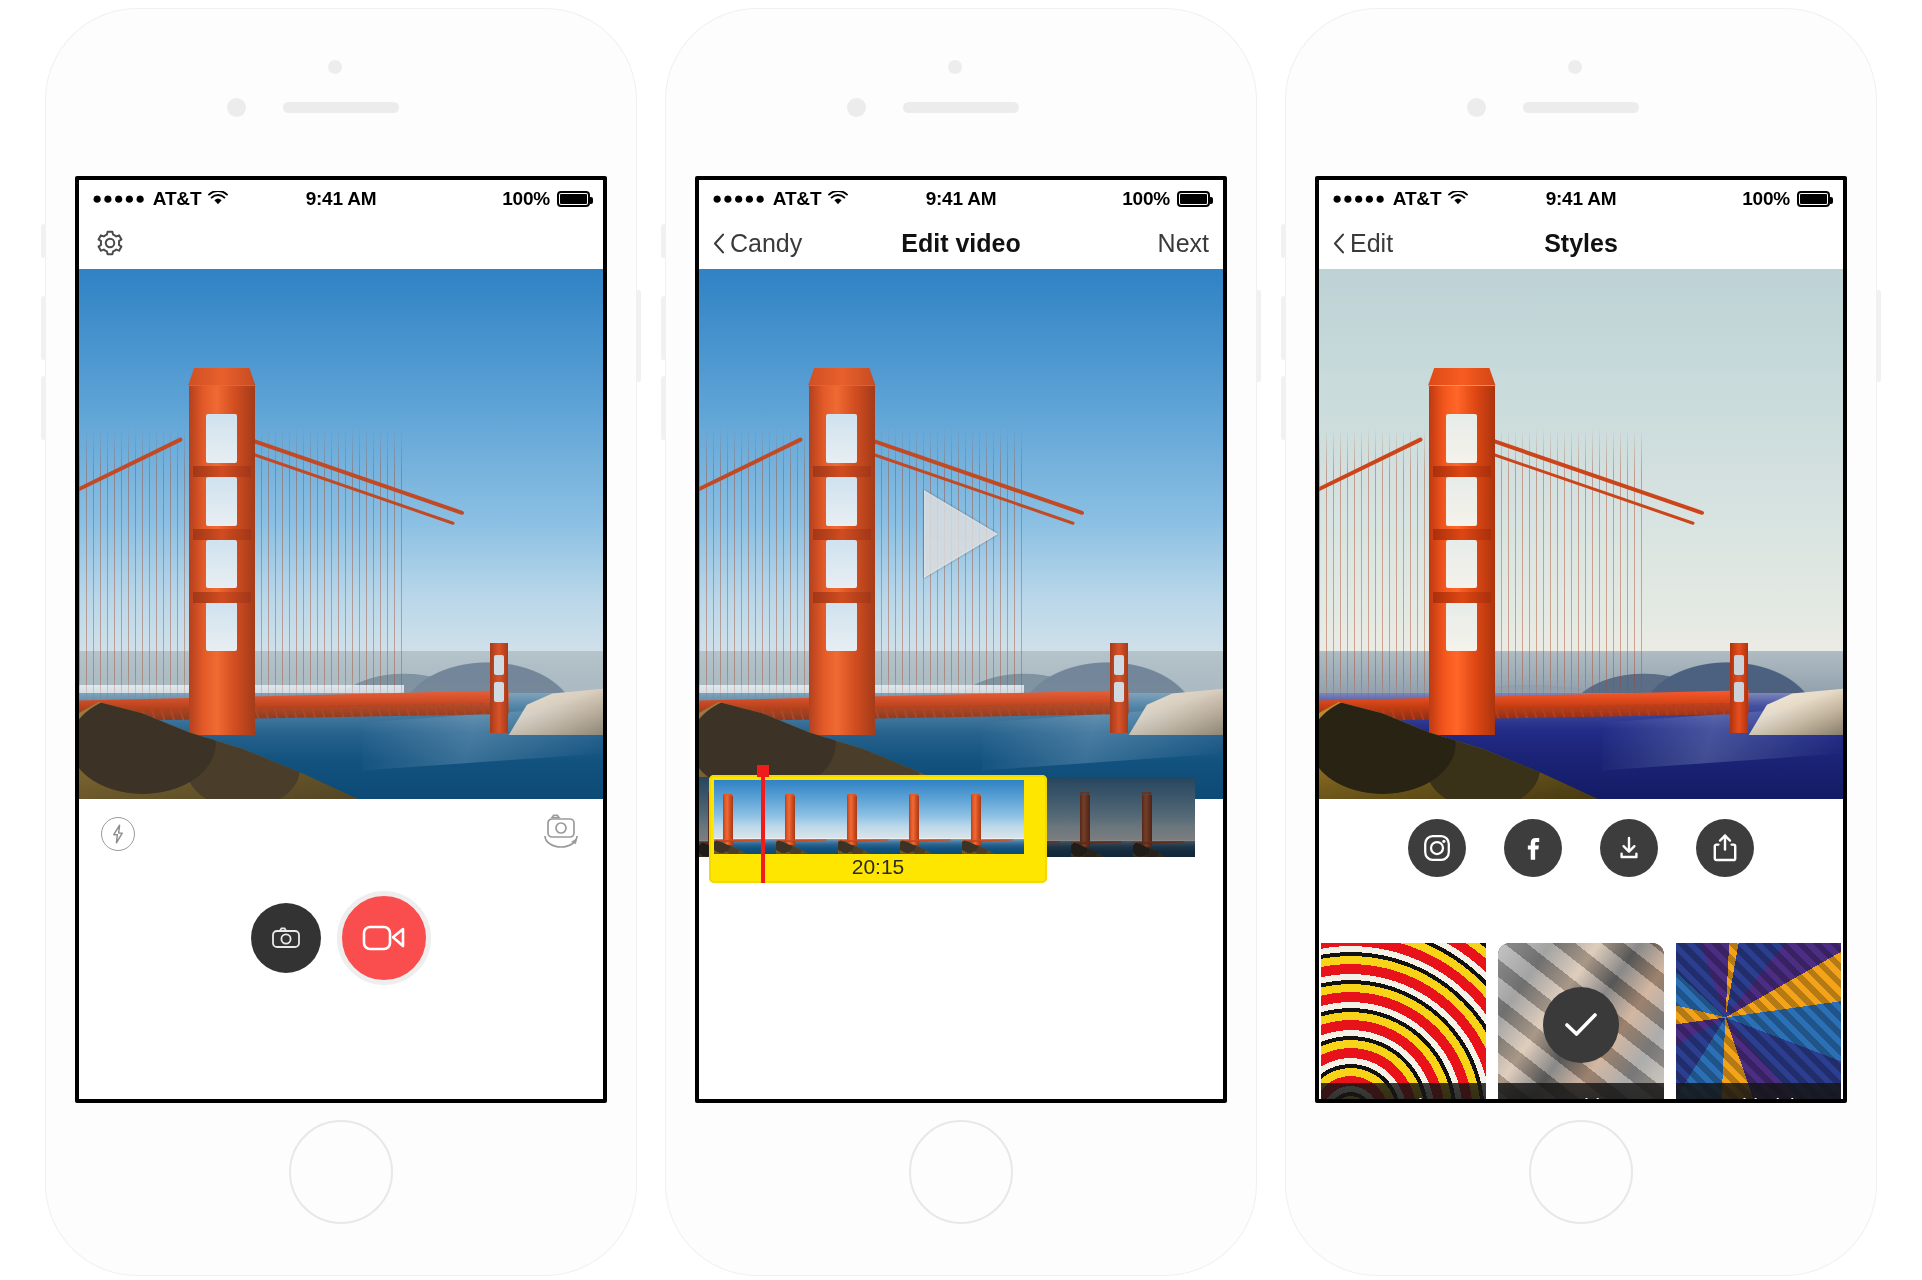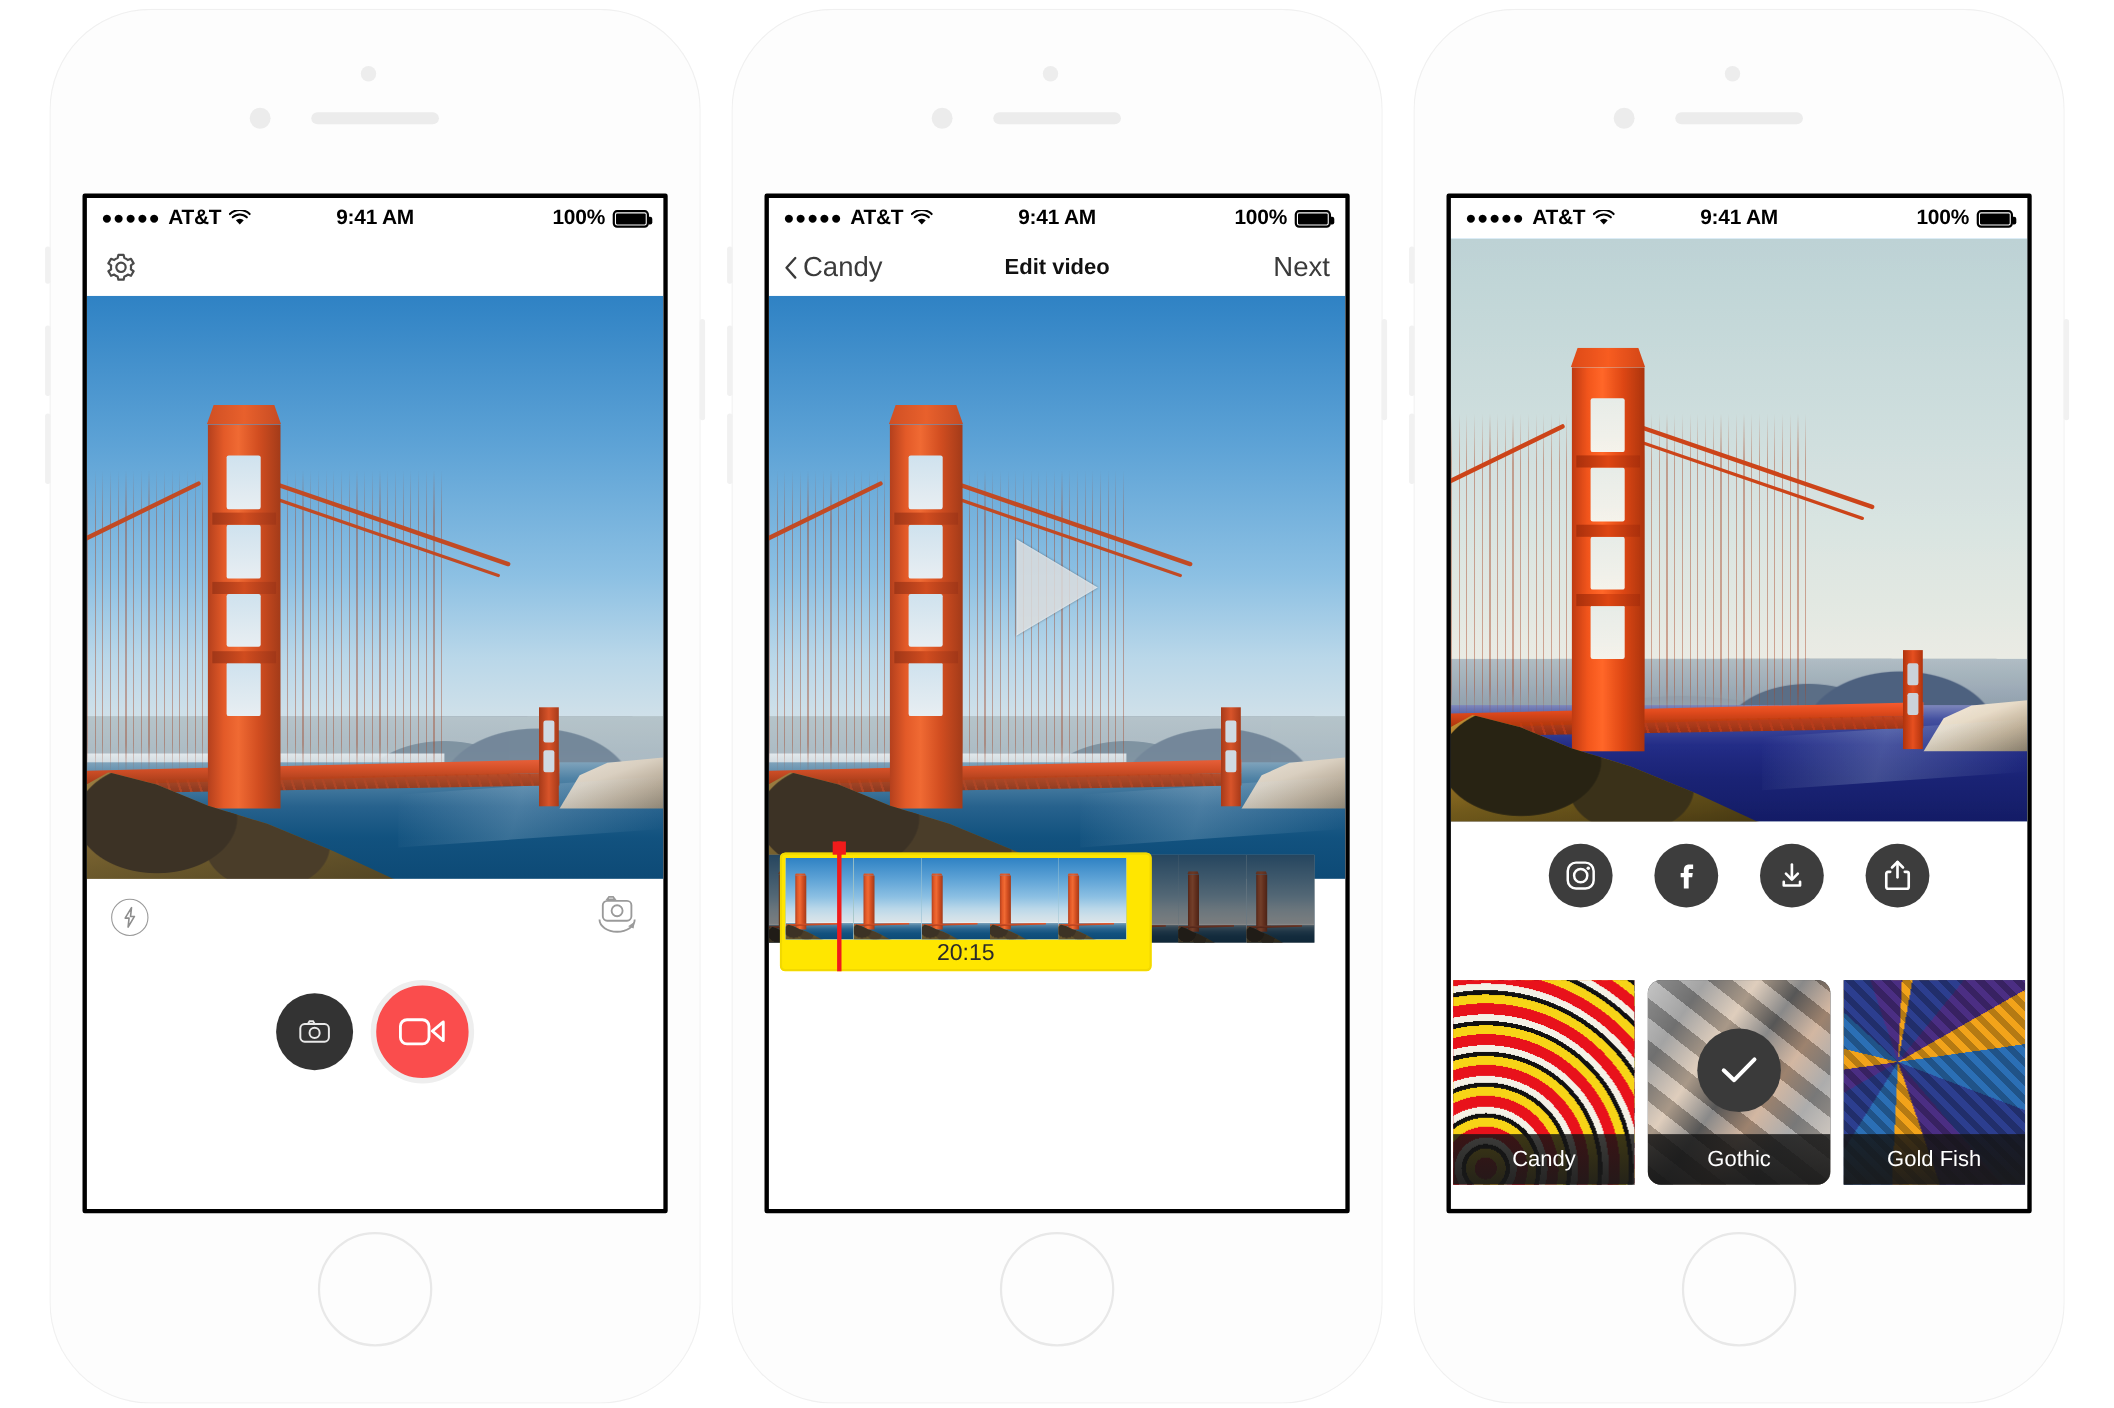--- a/index.html
+++ b/index.html
@@ -116,21 +116,21 @@
     padding: 0 14px; position: relative;
     border-bottom: 0px solid #e3e3e3;
   }
   .nav-back {
     display: flex; align-items: center; gap: 5px;
     font-size: 25px; color: #3a3a3a; font-weight: 400;
   }
   .chev { width: 12px; height: 21px; display: block; }
   .nav-title {
     position: absolute; left: 50%; transform: translateX(-50%);
-    font-size: 20px; font-weight: bold; color: #111;
+    font-size: 25px; font-weight: bold; color: #111;
   }
   .nav-right {
     margin-left: auto; font-size: 25px; color: #3a3a3a;
   }
   .gearbar {
     height: 52px; background: #fff;
     display: flex; align-items: center; padding: 0 16px;
   }
 
   
@@ -746,20 +746,29 @@
               <path d="M1 3.6 a13 13 0 0 1 18 0" stroke="#000" stroke-width="1.9" fill="none" stroke-linecap="round"></path>
             </svg>
           </div>
           <div class="sb-time">9:41 AM</div>
           <div class="sb-right">
             <span>100%</span>
             <span class="batt"></span>
           </div>
         </div>
 
+        <div class="navbar">
+          <div class="nav-back">
+            <svg class="chev" viewBox="0 0 12 21">
+              <path d="M10 1.6 L2 10.5 L10 19.4" fill="none" stroke="#3a3a3a" stroke-width="2.1" stroke-linecap="round" stroke-linejoin="round"></path>
+            </svg>
+            <span>Edit</span>
+          </div>
+          <div class="nav-title">Styles</div>
+        </div>
 
         <div class="photo ph-style styled">
           <div class="sky"></div>
           <div class="hills"></div>
           <div class="water"></div>
           <div class="headland"></div>
           <div class="water-sheen"></div>
           <div class="cables"></div>
           <div class="main-cable-l"></div>
           <div class="main-cable-r"></div>

